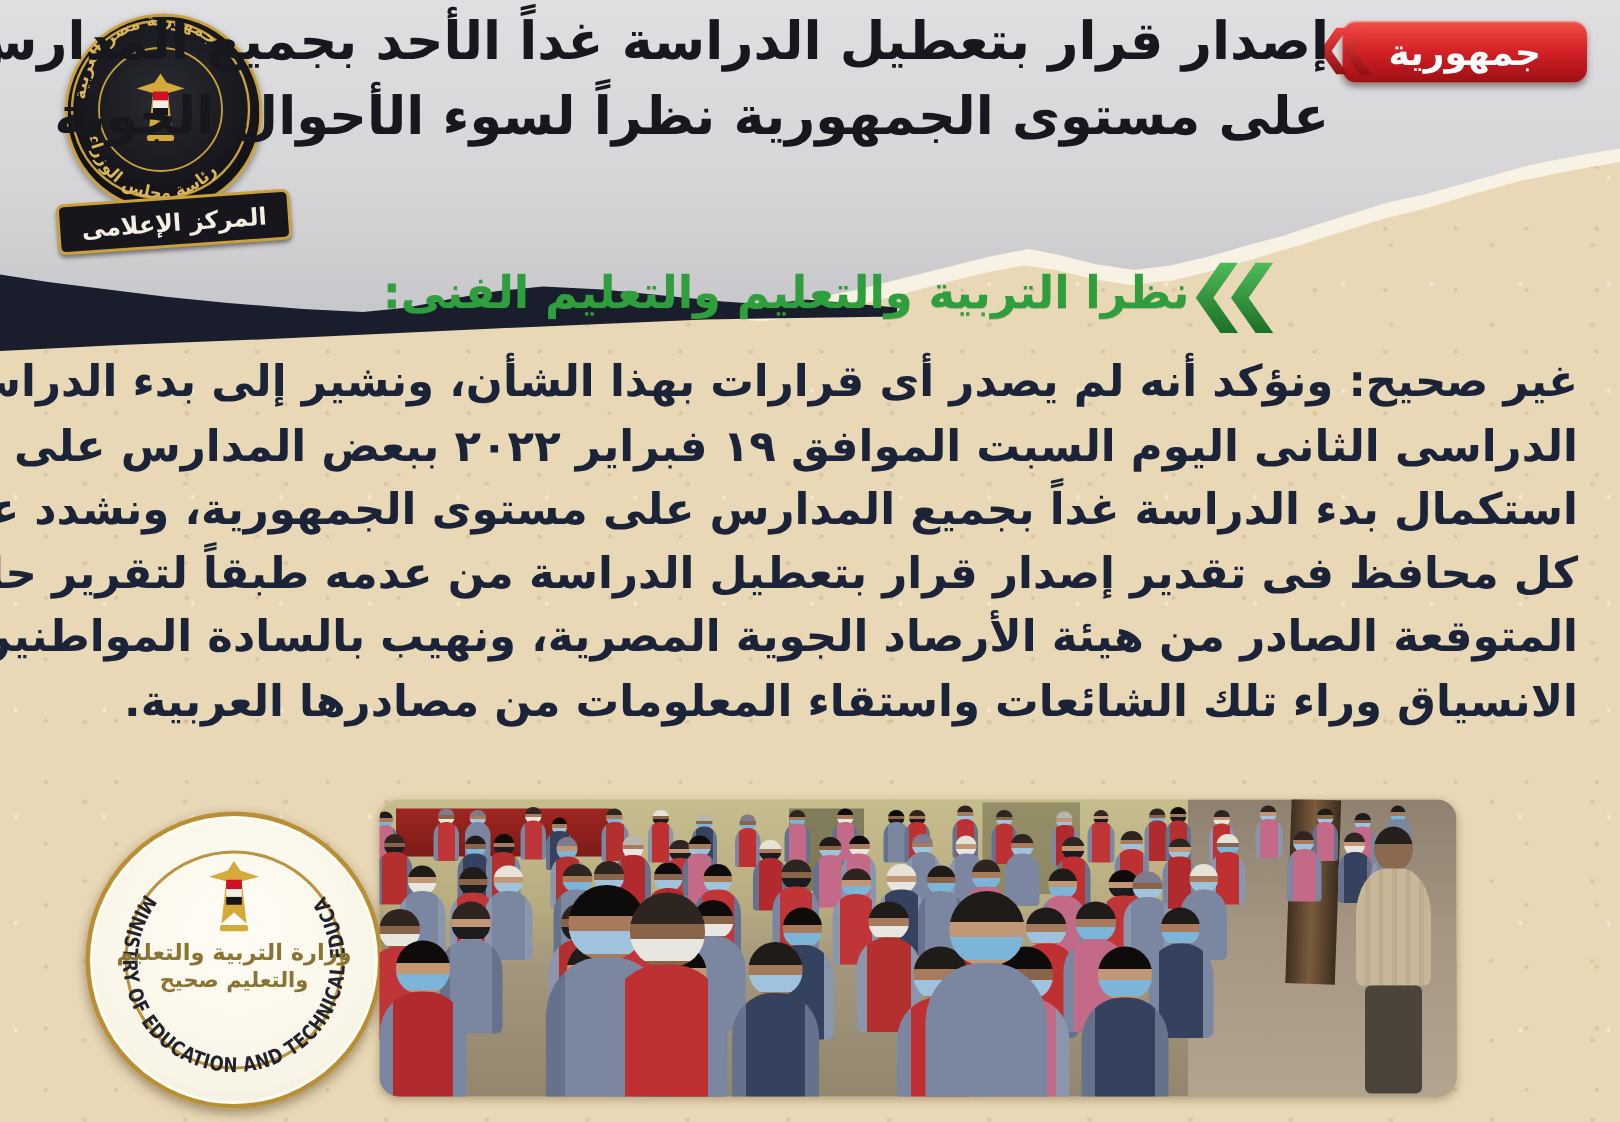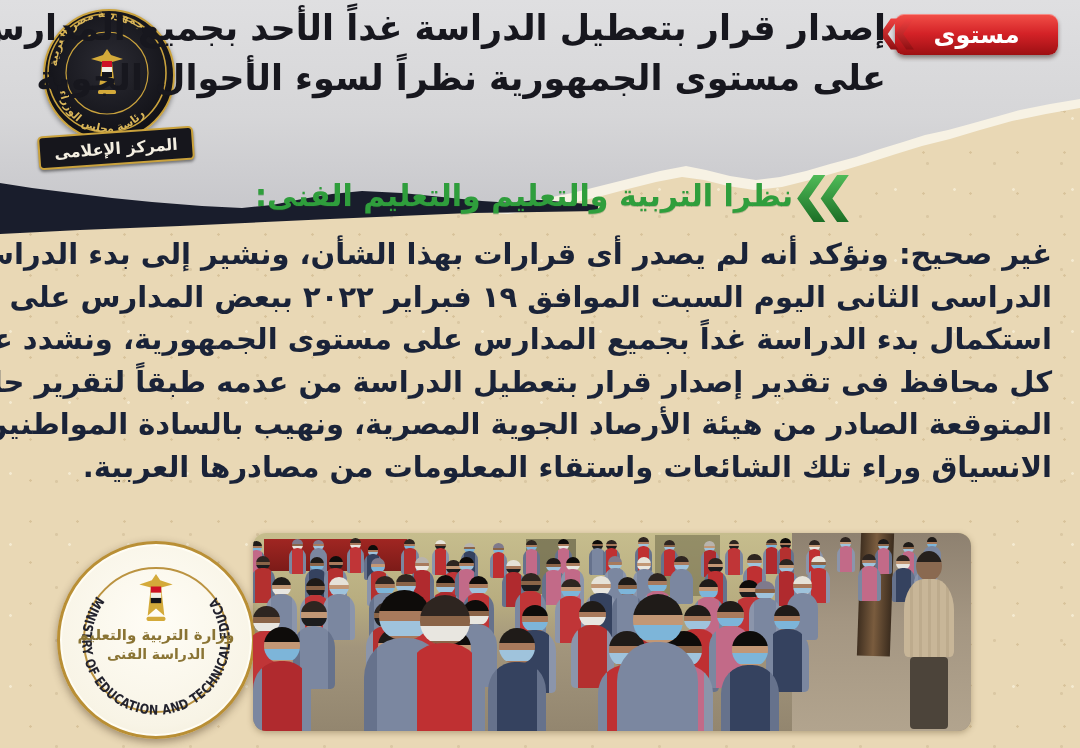--- a/index.html
+++ b/index.html
@@ -127,21 +127,21 @@
         <rect x="12" y="12" width="10" height="6" fill="#ce1126"></rect>
         <rect x="12" y="18" width="10" height="5" fill="#f2efe6"></rect>
         <rect x="12" y="23" width="10" height="5" fill="#15151a"></rect>
         <rect x="8" y="41" width="18" height="4" rx="1.5" fill="#d4aa3a"></rect>
       </g>
     </svg>
     <div class="cab-banner">المركز الإعلامى</div>
   </div>
 
   <div class="rumor-badge">
-    <span>مستوى</span>
+    <span>جمهورية</span>
   </div>
   <svg class="chev chev-red" viewBox="0 0 44 40">
     <defs>
         <linearGradient id="rg" x1="0" y1="0" x2="0" y2="1">
       <stop offset="0" stop-color="#ef4140"></stop>
           <stop offset="1" stop-color="#8f0f12"></stop>
         </linearGradient>
       </defs>
     <polygon points="14,0 0,20 14,40 24,40 10,20 24,0" fill="url(#rg)"></polygon>
     <polygon points="34,0 20,20 34,40 44,40 30,20 44,0" fill="url(#rg)"></polygon>
@@ -534,17 +534,17 @@
     </svg>
     <svg class="min-eagle" width="40" height="50" viewBox="0 0 34 48">
       <path d="M17,0 L21,6 L33,10 L22,13 L25,40 L17,33 L9,40 L12,13 L1,10 L13,6 Z" fill="#d4aa3a"></path>
       <rect x="12" y="12" width="10" height="6" fill="#ce1126"></rect>
       <rect x="12" y="18" width="10" height="5" fill="#f2efe6"></rect>
       <rect x="12" y="23" width="10" height="5" fill="#15151a"></rect>
       <rect x="8" y="41" width="18" height="4" rx="1.5" fill="#d4aa3a"></rect>
     </svg>
     <div class="min-arabic">
       <div class="l1">وزارة التربية والتعليم</div>
-      <div class="l2">الدراسة الفنى</div>
+      <div class="l2">والتعليم صحيح</div>
     </div>
   </div>
 
 </div>
 
 </body></html>

